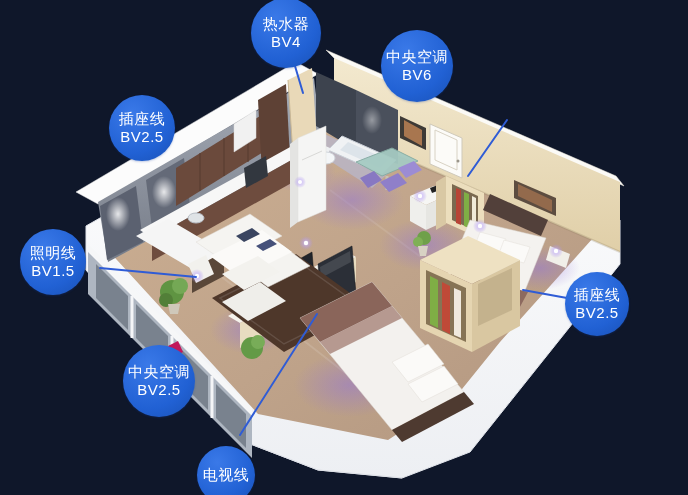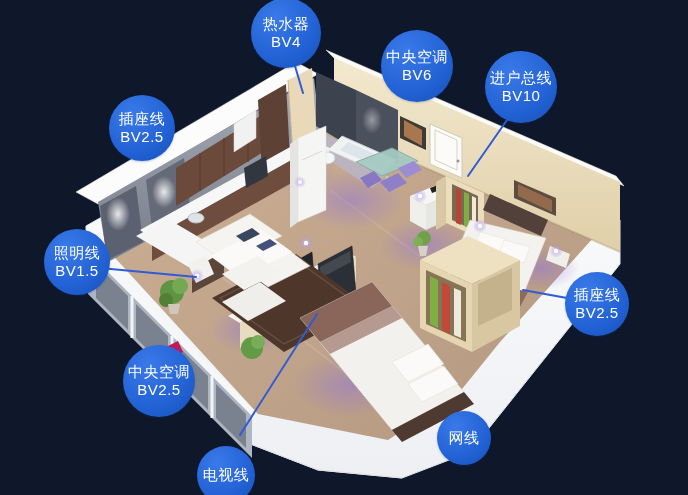--- a/index.html
+++ b/index.html
@@ -278,41 +278,34 @@
 
   <div id="callout-layer">
       <div class="callout" style="left: 251px; top: -2px; width: 70px; height: 70px;">
         <span>热水器</span>
         <span>BV4</span>
       </div>
       <div class="callout" style="left: 381px; top: 30px; width: 72px; height: 72px;">
         <span>中央空调</span>
         <span>BV6</span>
       </div>
-      <div class="callout" style="left: 485px; top: 51px; width: 72px; height: 72px;">
-        <span>进户总线</span>
-        <span>BV10</span>
-      </div>
       <div class="callout" style="left: 109px; top: 95px; width: 66px; height: 66px;">
         <span>插座线</span>
         <span>BV2.5</span>
       </div>
-      <div class="callout" style="left: 44px; top: 229px; width: 66px; height: 66px;">
+      <div class="callout" style="left: 20px; top: 229px; width: 66px; height: 66px;">
         <span>照明线</span>
         <span>BV1.5</span>
       </div>
       <div class="callout" style="left: 123px; top: 345px; width: 72px; height: 72px;">
         <span>中央空调</span>
         <span>BV2.5</span>
       </div>
       <div class="callout" style="left: 197px; top: 446px; width: 58px; height: 58px;">
         <span>电视线</span>
       </div>
-      <div class="callout" style="left: 437px; top: 411px; width: 54px; height: 54px;">
-        <span>网线</span>
-      </div>
       <div class="callout" style="left: 565px; top: 272px; width: 64px; height: 64px;">
         <span>插座线</span>
         <span>BV2.5</span>
       </div>
     </div>
 
 </div>
 
 </body></html>

